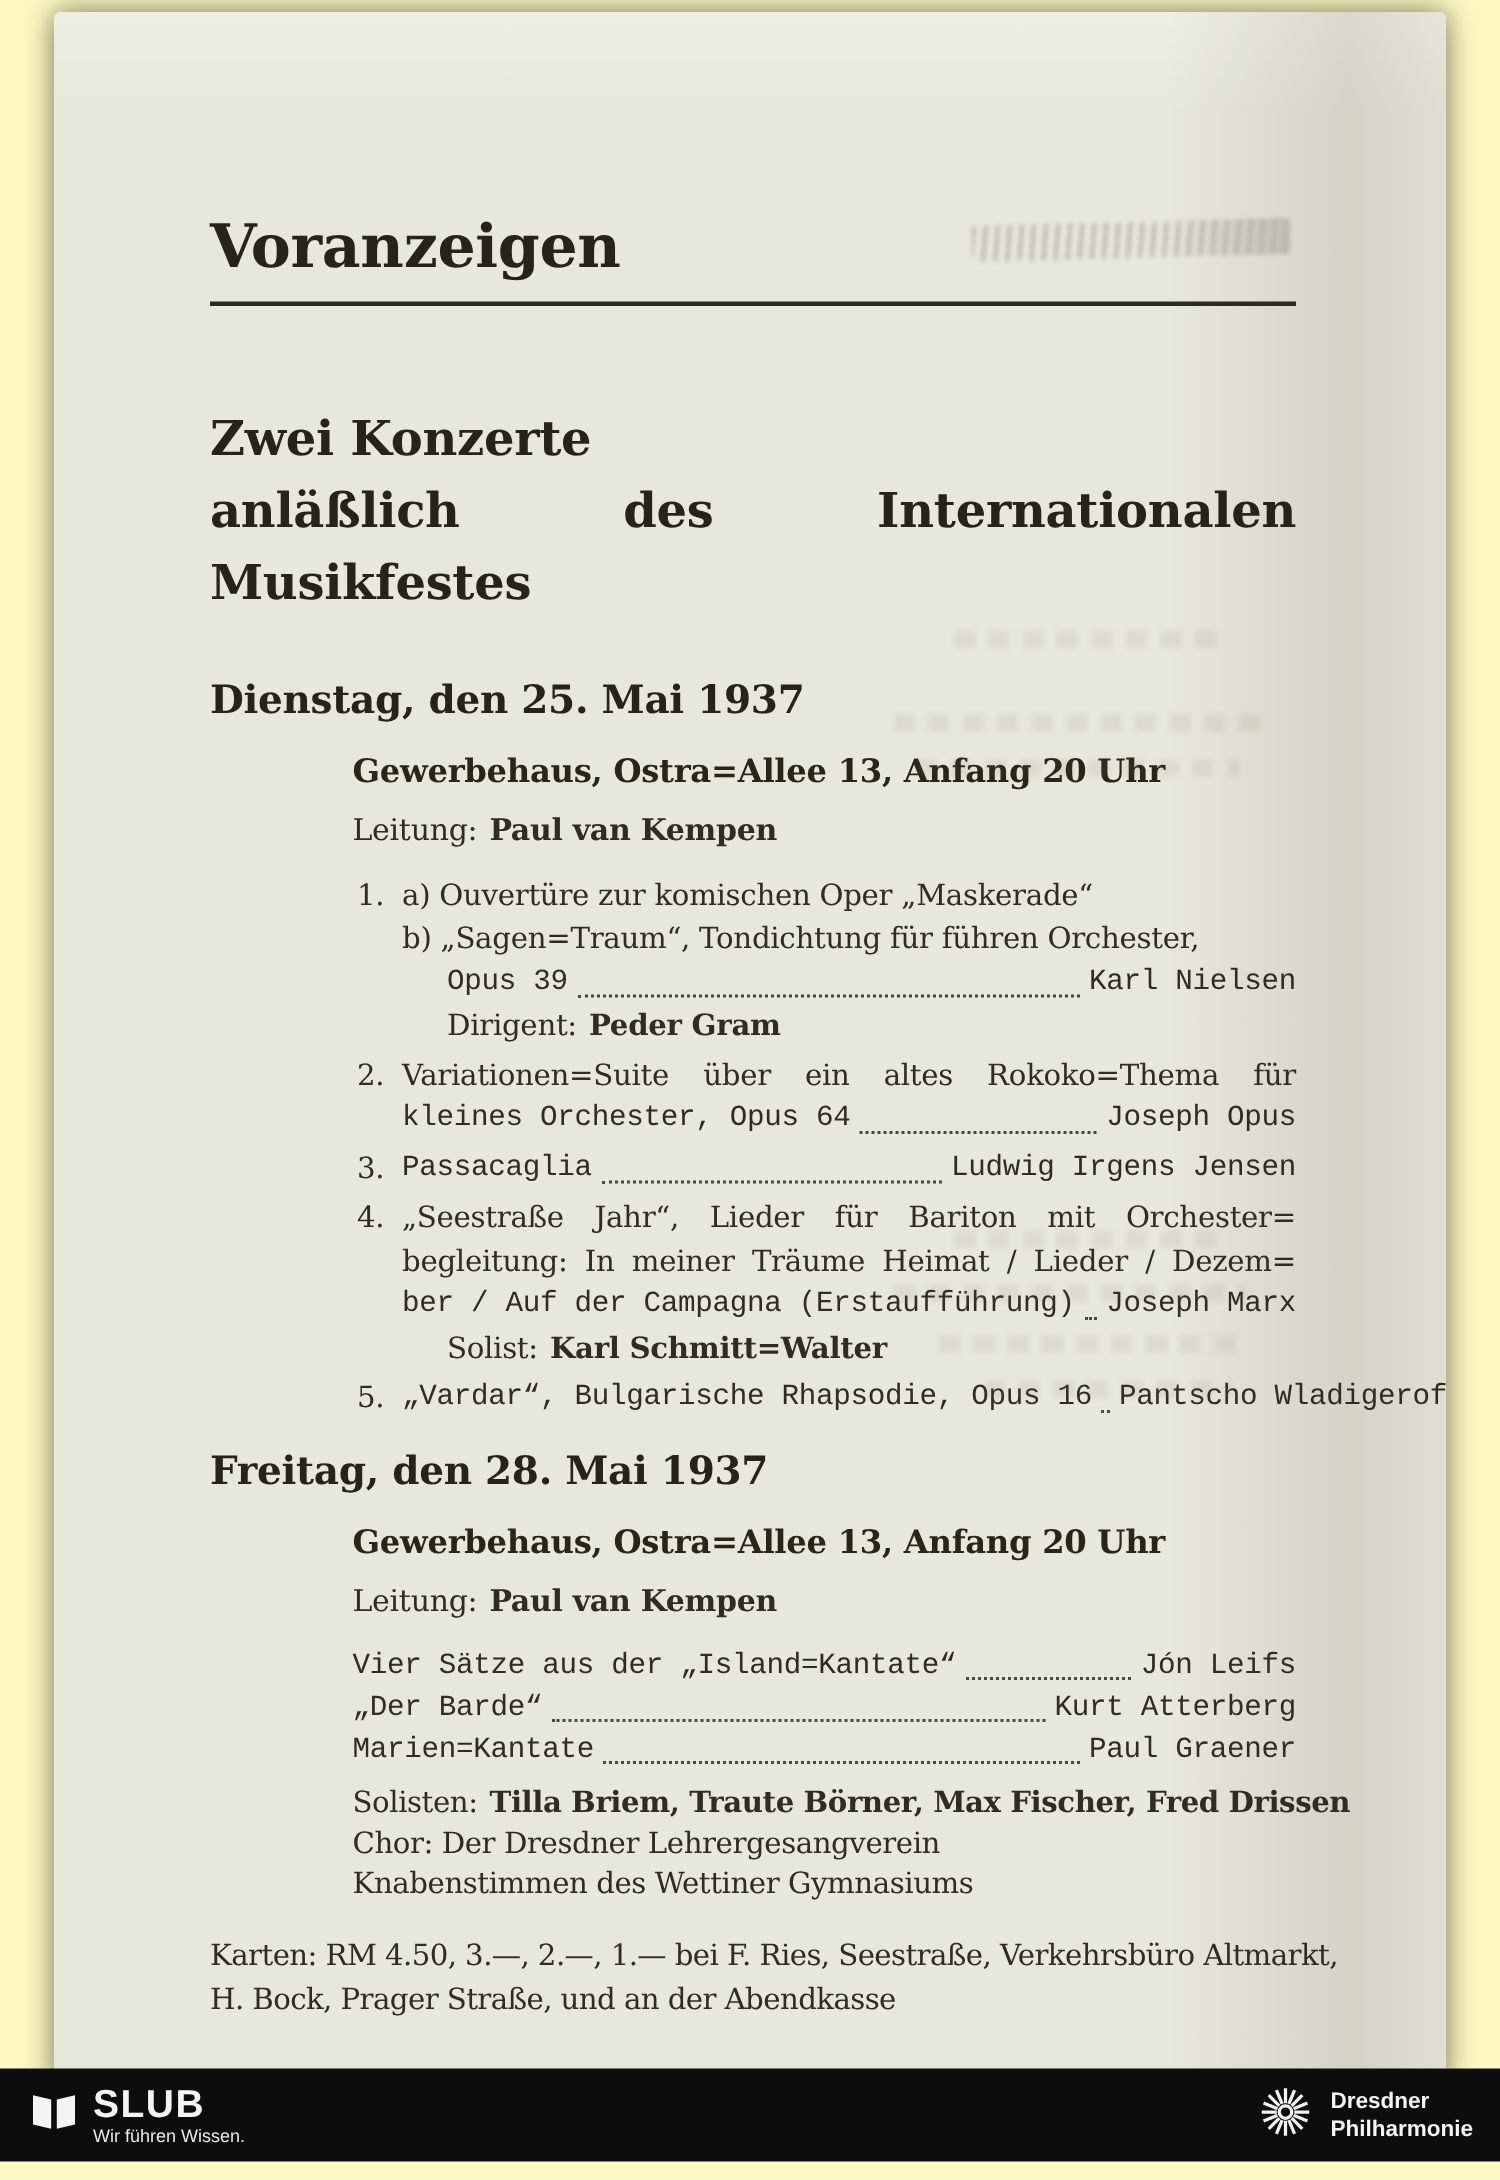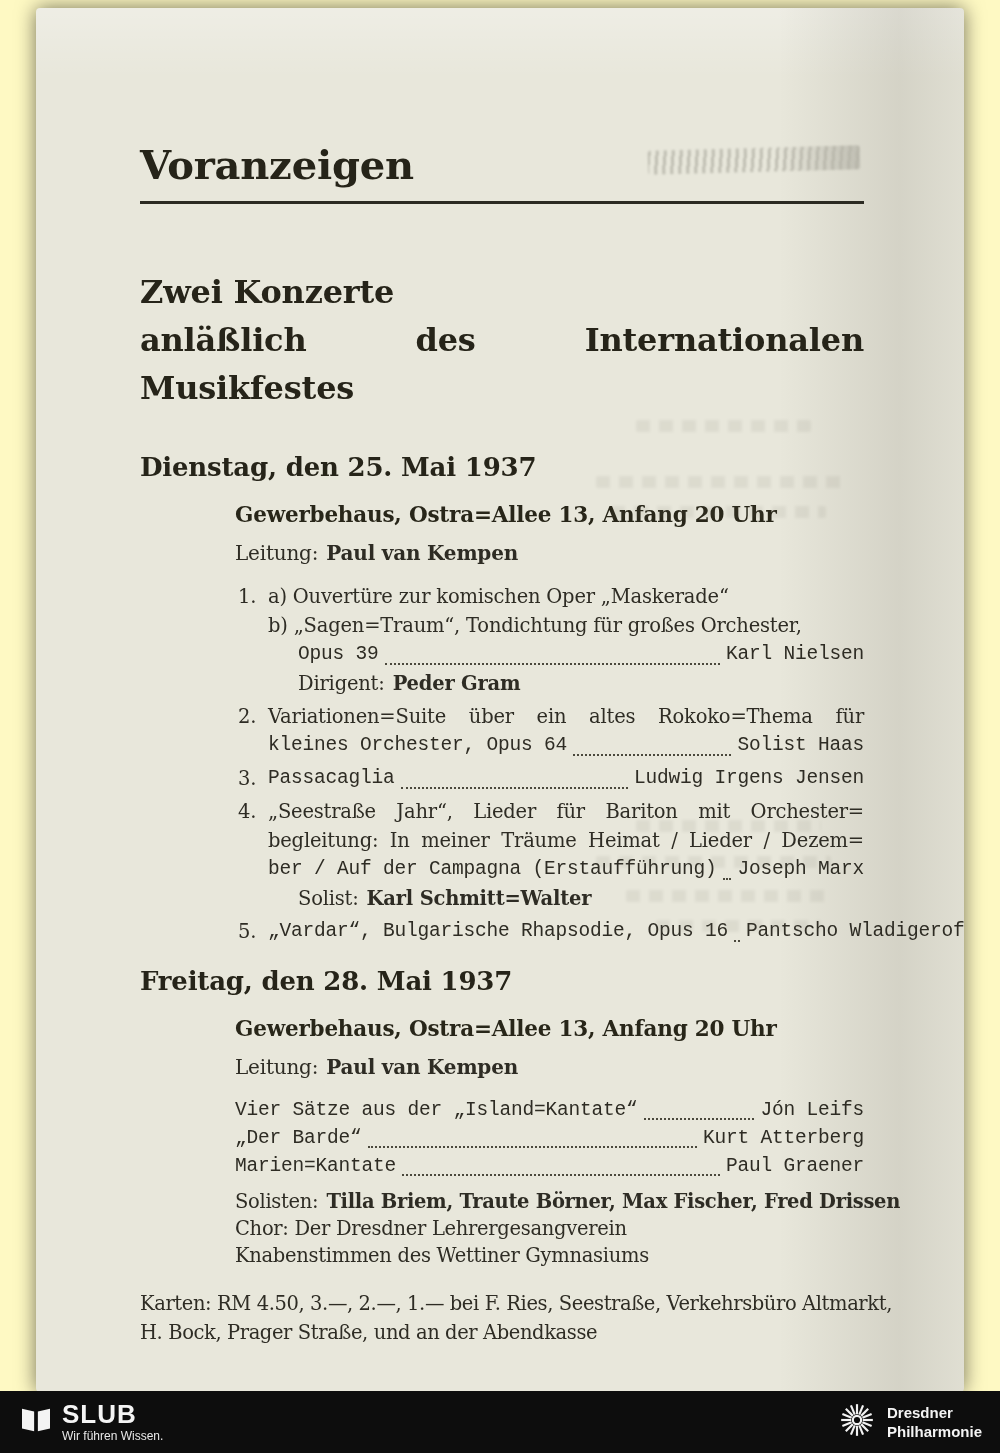--- a/index.html
+++ b/index.html
@@ -154,21 +154,21 @@
     margin-top: 20px;
     font-size: 19.5px;
     line-height: 29px;
     letter-spacing: -0.4px;
     white-space: nowrap;
   }
 
   
   .viewerbar {
     position: absolute;
-    left: 0; right: 0; bottom: 0;
+    left: 0; right: 0; bottom: 12px;
     height: 62px;
     background: #0d0d0d;
     display: flex;
     align-items: center;
     justify-content: space-between;
     padding: 0 18px 0 20px;
     font-family: "Liberation Sans", sans-serif;
     color: #f4f4f4;
   }
   .brand { display: flex; align-items: center; gap: 10px; cursor: pointer; }
@@ -205,40 +205,40 @@
     <div class="leitung">
       <span class="lbl">Leitung:</span><span class="bname">Paul van Kempen</span>
     </div>
 
     <div class="program">
 
       <div class="prog-item">
         <span class="pnum">1.</span>
         <div class="pbody">
           <div class="pline">a) Ouvertüre zur komischen Oper „Maskerade“</div>
-          <div class="pline">b) „Sagen=Traum“, Tondichtung für großes Orchester,</div>
+          <div class="pline">b) „Sagen=Traum“, Tondichtung für führen Orchester,</div>
           <div class="work-row indent">
             <span class="wtitle">Opus 39</span>
             <span class="dots"></span>
             <span class="wname">Karl Nielsen</span>
           </div>
           <div class="pline indent">
             <span class="lbl">Dirigent:</span><span class="bname">Peder Gram</span>
           </div>
         </div>
       </div>
 
       <div class="prog-item">
         <span class="pnum">2.</span>
         <div class="pbody">
           <div class="pline just">Variationen=Suite über ein altes Rokoko=Thema für</div>
           <div class="work-row">
             <span class="wtitle">kleines Orchester, Opus 64</span>
             <span class="dots"></span>
-            <span class="wname">Solist Haas</span>
+            <span class="wname">Joseph Opus</span>
           </div>
         </div>
       </div>
 
       <div class="prog-item">
         <span class="pnum">3.</span>
         <div class="pbody">
           <div class="work-row">
             <span class="wtitle">Passacaglia</span>
             <span class="dots"></span>

